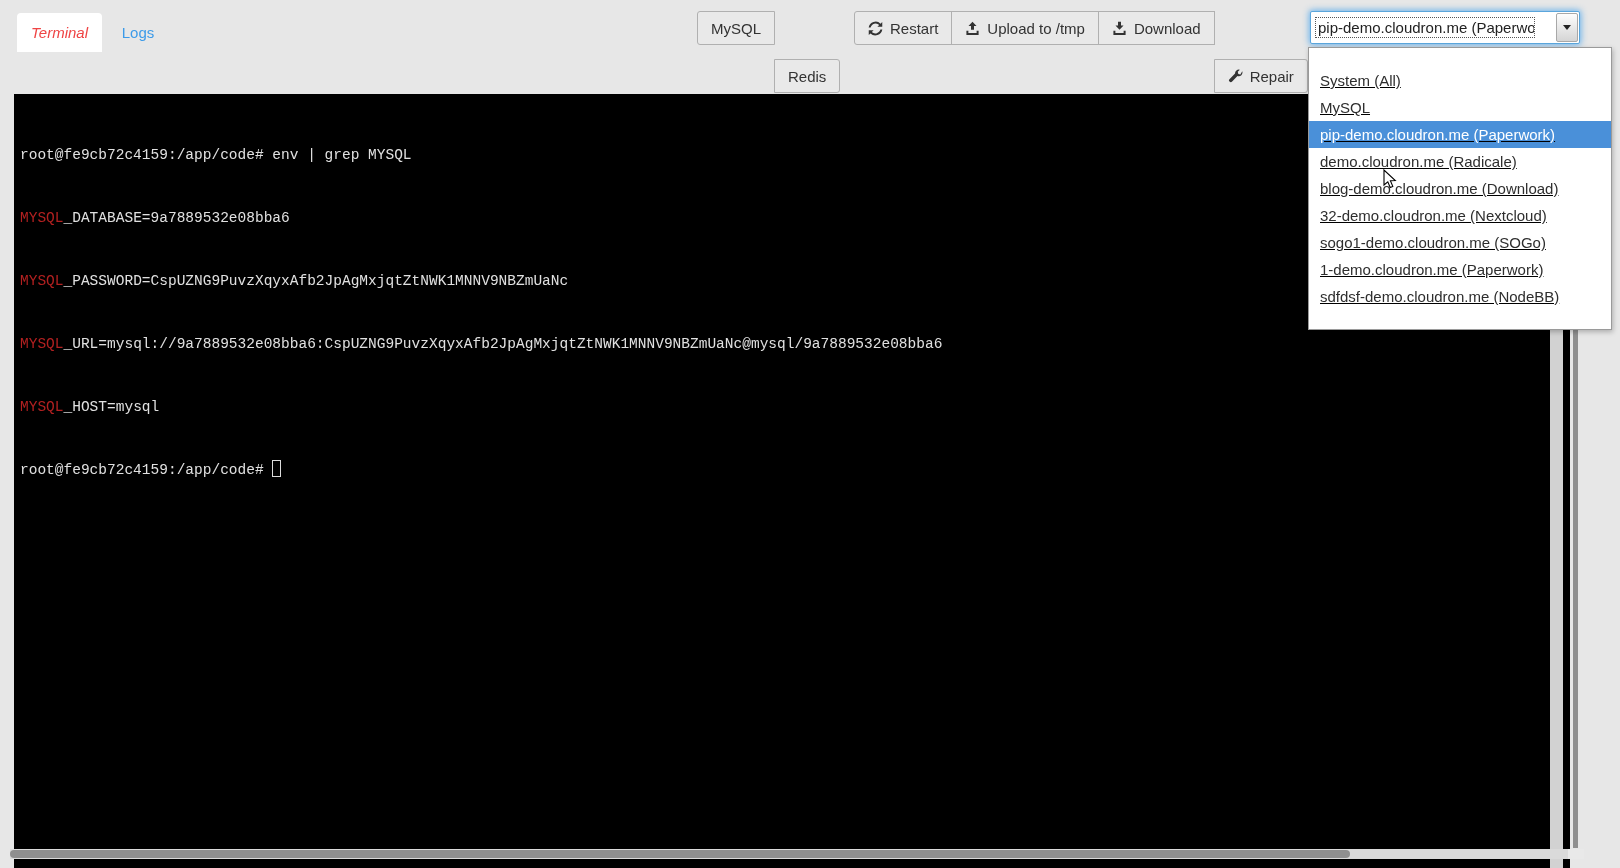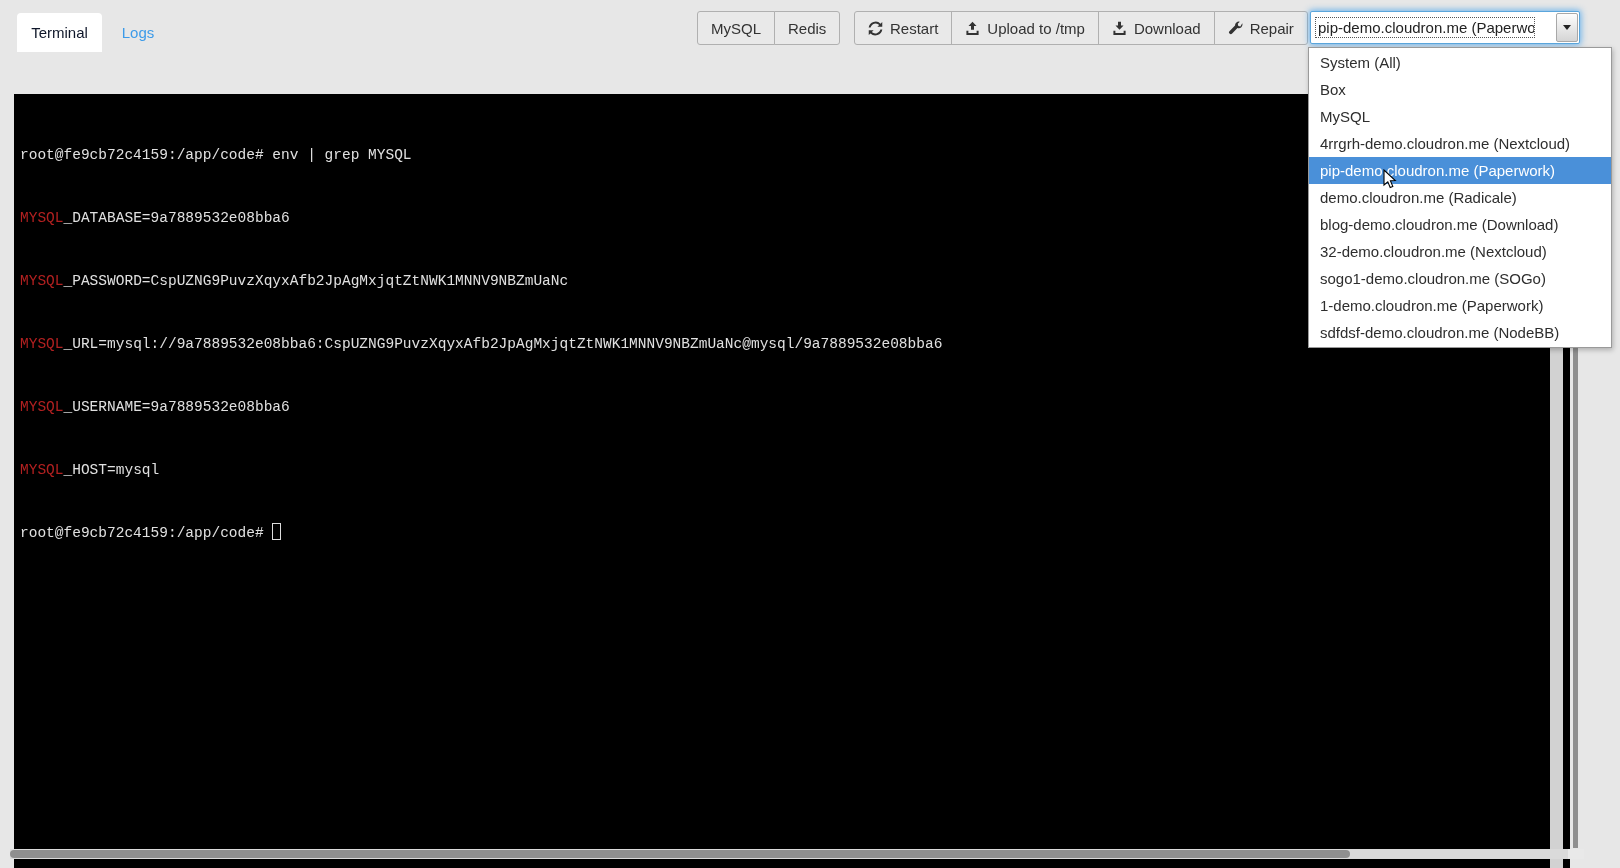--- a/index.html
+++ b/index.html
@@ -14,36 +14,36 @@
     overflow:hidden;
   }
   
   .tab{
     position:absolute; top:13px; height:39px;
     display:flex; align-items:center; justify-content:center;
     font-size:15px; cursor:pointer;
   }
   .tab-active{
     left:17px; width:85px; background:#ffffff;
-    border-radius:4px 4px 0 0; color:#0f172a;
+    border-radius:4px 4px 0 0; color:#ef4444;font-style:italic;
   }
   .tab-logs{ left:102px; width:72px; color:var(--accent); }
 
   
   .btn-group{
     position:absolute; top:11px; display:flex;
   }
   .btn{
     height:34px; display:flex; align-items:center; justify-content:center;
     background:#e9e9e9; border:1px solid #b0b0b0;
     font-size:15px; color:#333; padding:0 13px; cursor:pointer;
     margin-left:-1px; white-space:nowrap;
   }
   .btn:first-child{ margin-left:0; border-radius:3px 0 0 3px; }
-  .btn:last-child{ border-radius:0 3px 3px 0; }
+  .btn:last-child{ border-radius:0 3px 3px 0;margin-top:48px; }
   .btn:only-child{ border-radius:3px; }
   .btn .ico{ margin-right:7px; display:inline-flex; }
   .ico svg{ display:block; }
   .grp1{ left:697px; }
   .grp2{ left:854px; }
 
   
   .app-select{
     position:absolute; left:1310px; top:11px; width:270px; height:33px;
     background:#fff; border:1px solid #5ba6dc; border-radius:2px;
@@ -64,21 +64,21 @@
   .drop-btn .tri{
     width:0; height:0; border-left:4px solid transparent; border-right:4px solid transparent;
     border-top:5px solid #222;
   }
 
   
   .dropdown{
     position:absolute; left:1308px; top:47px; width:304px;
     background:#ffffff; border:1px solid #9a9a9a;
     box-shadow:1px 2px 5px rgba(0,0,0,.25);
-    z-index:20; padding:1px 0;
+    z-index:20; padding:19px 0;text-decoration:underline;
   }
   .dd-item{
     height:27px; line-height:27px; padding-left:11px;
     font-size:15px; color:#2e2e2e; white-space:nowrap; overflow:hidden; cursor:pointer;
   }
   .dd-item.selected{ color:#ffffff; background:var(--hl); }
 
   
   .terminal{
     position:absolute; left:14px; top:52px; width:1556px; height:796px;
@@ -180,23 +180,21 @@
 
 <div class="app-select">
   <span class="val">pip-demo.cloudron.me (Paperwork)</span>
   <span class="drop-btn">
       <span class="tri"></span>
     </span>
 </div>
 
 <div class="dropdown">
   <div class="dd-item">System (All)</div>
-  <div class="dd-item">Box</div>
   <div class="dd-item">MySQL</div>
-  <div class="dd-item">4rrgrh-demo.cloudron.me (Nextcloud)</div>
   <div class="dd-item selected">pip-demo.cloudron.me (Paperwork)</div>
   <div class="dd-item">demo.cloudron.me (Radicale)</div>
   <div class="dd-item">blog-demo.cloudron.me (Download)</div>
   <div class="dd-item">32-demo.cloudron.me (Nextcloud)</div>
   <div class="dd-item">sogo1-demo.cloudron.me (SOGo)</div>
   <div class="dd-item">1-demo.cloudron.me (Paperwork)</div>
   <div class="dd-item">sdfdsf-demo.cloudron.me (NodeBB)</div>
 </div>
 
 <div class="mouse-cursor">
@@ -204,21 +202,20 @@
     <path d="M1 1 L1 16 L4.8 12.8 L7.2 18.5 L9.8 17.4 L7.4 11.8 L12.3 11.5 Z" fill="#ffffff" stroke="#000000" stroke-width="1.1"></path>
   </svg>
 </div>
 
 <div class="terminal">
   <div class="term-content">
     <div class="term-line"><span>root@fe9cb72c4159:/app/code# env | grep MYSQL</span></div>
     <div class="term-line"><span class="red">MYSQL</span><span>_DATABASE=9a7889532e08bba6</span></div>
     <div class="term-line"><span class="red">MYSQL</span><span>_PASSWORD=CspUZNG9PuvzXqyxAfb2JpAgMxjqtZtNWK1MNNV9NBZmUaNc</span></div>
     <div class="term-line"><span class="red">MYSQL</span><span>_URL=mysql://9a7889532e08bba6:CspUZNG9PuvzXqyxAfb2JpAgMxjqtZtNWK1MNNV9NBZmUaNc@mysql/9a7889532e08bba6</span></div>
-    <div class="term-line"><span class="red">MYSQL</span><span>_USERNAME=9a7889532e08bba6</span></div>
     <div class="term-line"><span class="red">MYSQL</span><span>_HOST=mysql</span></div>
     <div class="term-line"><span>root@fe9cb72c4159:/app/code# </span><span class="cursor-block"></span></div>
   </div>
   <div class="xterm-track"></div>
 </div>
 
 <div class="v-thumb"></div>
 <div class="h-track">
   <div class="h-thumb"></div>
 </div>

